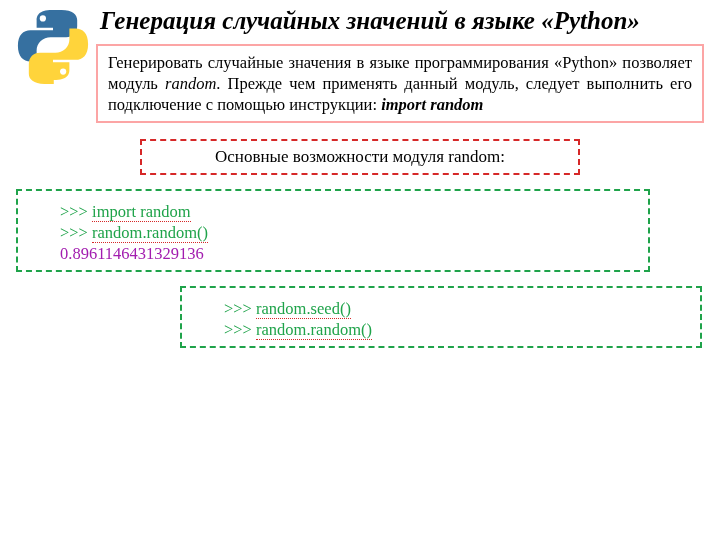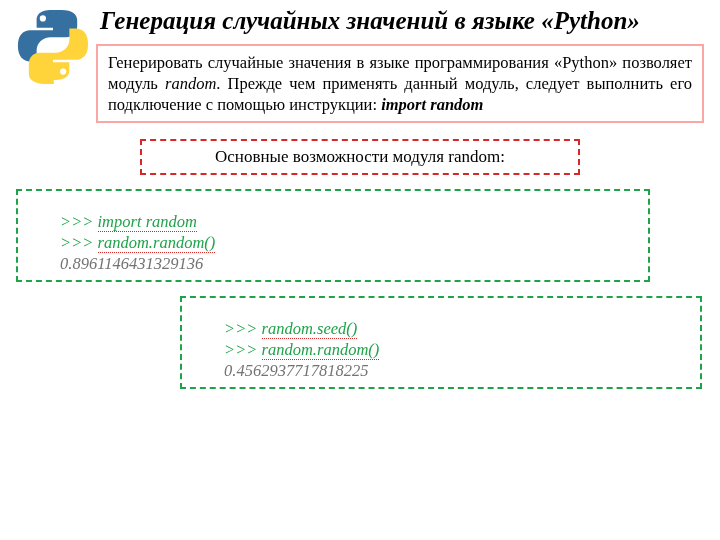--- a/index.html
+++ b/index.html
@@ -51,27 +51,26 @@
     padding: 6px 10px 6px 10px;
     font-size: 16.5px;
     line-height: 1.28;
     text-align: justify;
   }
   .ex1 { margin: 14px 70px 0 16px; }
   .ex2 { margin: 14px 18px 0 180px; }
   .indent { text-indent: 32px; }
   .dotted-red { border-bottom: 1px dotted #d62828; }
   .code-block {
-    margin-top: 14px;
+    margin-top: 4px;
     padding-left: 32px;
-    font-style: italic;
     color: #1fa34a;
     line-height: 1.28;
   }
-  .code-block .res { color: #737373; }
+  .code-block .res { color: #a21caf; }
   .prompt { color: #1fa34a; }
 </style>
 </head>
 <body>
 
 <div class="logo">
   <svg viewBox="0 0 100 100" width="78" height="78">
     <path d="M49 5c-18 0-20 8-20 13v10h21v3H21c-9 0-16 6-16 20s7 20 16 20h8V57c0-10 8-17 18-17h20c8 0 14-6 14-14V18c0-7-6-13-20-13H49z" fill="#3670a0"></path>
     <circle cx="37" cy="16" r="4" fill="#fff"></circle>
     <path d="M51 95c18 0 20-8 20-13V72H50v-3h29c9 0 16-6 16-20s-7-20-16-20h-8v14c0 10-8 17-18 17H33c-8 0-14 6-14 14v13c0 7 6 13 20 13h12z" fill="#ffd43b"></path>
@@ -92,15 +91,14 @@
     <div><span class="prompt">&gt;&gt;&gt; </span><span class="dotted-red">import random</span></div>
     <div><span class="prompt">&gt;&gt;&gt; </span><span class="dotted-red">random.random()</span></div>
     <div class="res">0.8961146431329136</div>
   </div>
 </div>
 
 <div class="example-box ex2">
   <div class="code-block">
     <div><span class="prompt">&gt;&gt;&gt; </span><span class="dotted-red">random.seed()</span></div>
     <div><span class="prompt">&gt;&gt;&gt; </span><span class="dotted-red">random.random()</span></div>
-    <div class="res">0.4562937717818225</div>
   </div>
 </div>
 
 </body></html>

